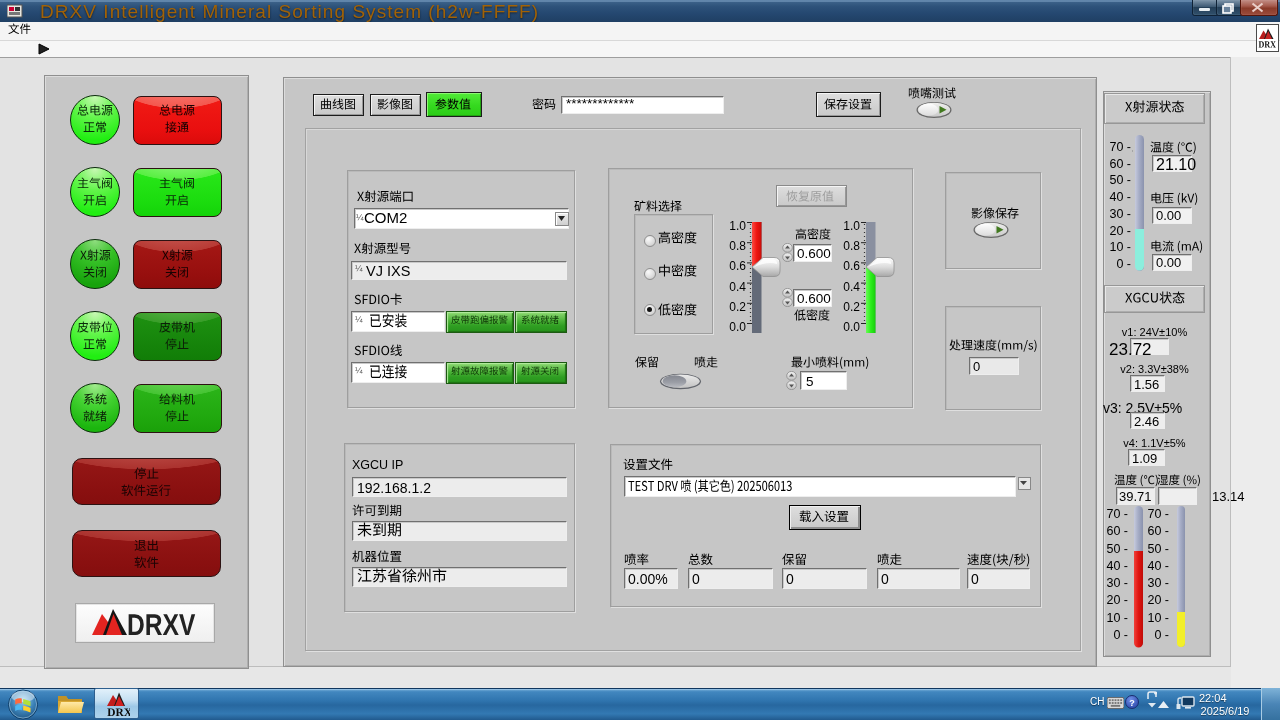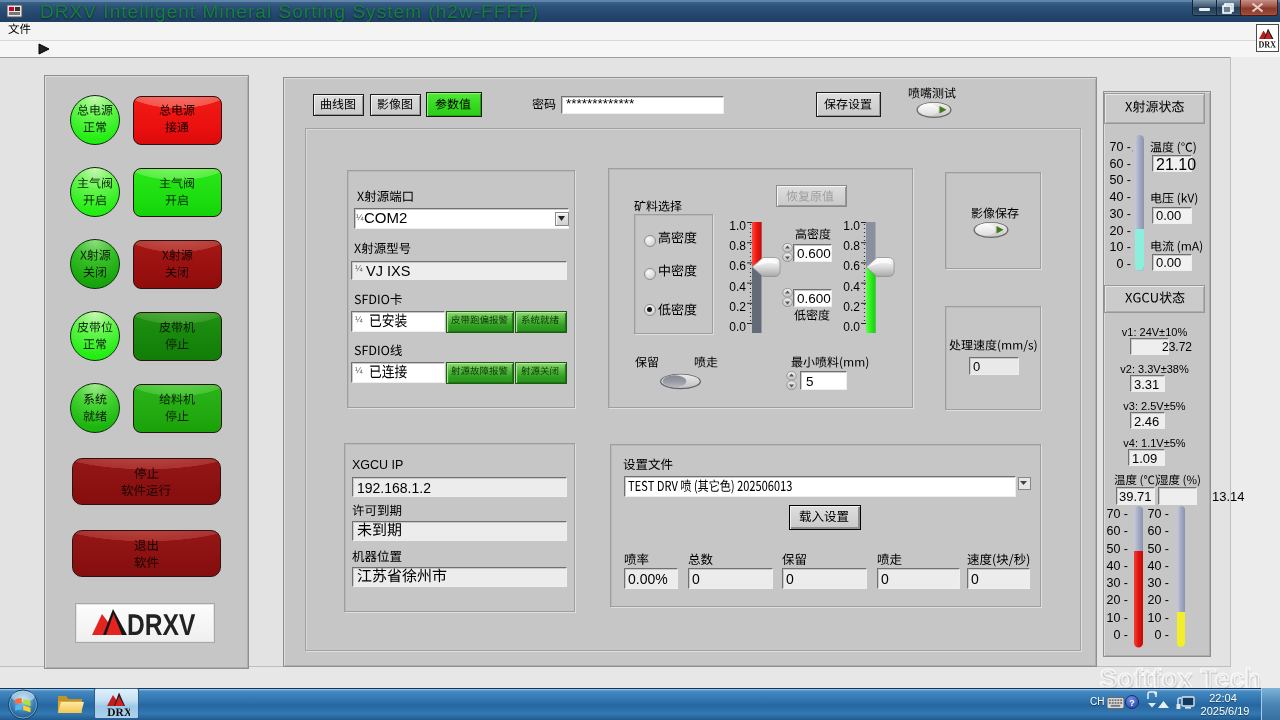--- a/index.html
+++ b/index.html
@@ -16,21 +16,21 @@
 <div id="scr">
 
 <div class="a" style="left:0;top:0;width:1280px;height:22px;background:linear-gradient(180deg,#41688f 0%,#2d527a 30%,#254871 60%,#1f3f63 100%);border-bottom:1px solid #16324f"></div>
 <div class="a" style="left:0;top:0;width:1280px;height:2px;background:#6f94b8;opacity:.7"></div>
 <svg class="a" style="left:7px;top:3px" width="17" height="16" viewBox="0 0 17 16">
       <rect x="0" y="2" width="15" height="12" fill="#e8e6e0" stroke="#555"></rect>
       <rect x="2" y="4" width="5" height="4" fill="#c03"></rect>
       <rect x="8" y="4" width="5" height="4" fill="#333"></rect>
       <rect x="2" y="9" width="11" height="3" fill="#777"></rect>
     </svg>
-<div class="t" style="left:40px;top:1px;color:#15803d;font-size:19px;letter-spacing:1.05px;text-shadow:0 1px 2px rgba(0,0,0,.55)">DRXV Intelligent Mineral Sorting System (h2w-FFFF)</div>
+<div class="t" style="left:40px;top:1px;color:#a16207;font-size:19px;letter-spacing:1.05px;text-shadow:0 1px 2px rgba(0,0,0,.55)">DRXV Intelligent Mineral Sorting System (h2w-FFFF)</div>
 
 <div class="a" style="left:1192px;top:0;width:25px;height:15px;background:linear-gradient(180deg,#7e95aa 0%,#3e5a74 45%,#243f58 50%,#31506c 100%);border:1px solid #0f2236;border-top:none;border-radius:0 0 3px 3px;box-shadow:inset 0 0 1px #9db2c4"></div>
 <div class="a" style="left:1216px;top:0;width:25px;height:15px;background:linear-gradient(180deg,#7e95aa 0%,#3e5a74 45%,#243f58 50%,#31506c 100%);border:1px solid #0f2236;border-top:none;border-radius:0 0 3px 3px;box-shadow:inset 0 0 1px #9db2c4"></div>
 <div class="a" style="left:1240px;top:0;width:36px;height:15px;background:linear-gradient(180deg,#c28e86 0%,#a55a4c 40%,#8a3a29 55%,#9c4c3c 100%);border:1px solid #551409;border-top:none;border-radius:0 0 3px 3px;box-shadow:inset 0 0 1px #d8aea6"></div>
 <div class="a" style="left:1199px;top:8px;width:11px;height:3px;background:#e8eef2;border-radius:1px"></div>
 <svg class="a" style="left:1221px;top:3px" width="15" height="11" viewBox="0 0 15 11">
       <rect x="4" y="1" width="8" height="7" fill="none" stroke="#fff" stroke-width="1.6"></rect>
       <rect x="2" y="3" width="8" height="7" fill="#69829b" stroke="#fff" stroke-width="1.6"></rect>
     </svg>
 <svg class="a" style="left:1251px;top:2px" width="13" height="11" viewBox="0 0 13 11">
@@ -309,25 +309,25 @@
       </defs>
     </svg>
 <div class="fgr" style="left:1152px;top:155px;width:38px;height:15px;background:#f1f1f1"></div>
 <div class="t" style="left:1156px;top:156px;font-size:16px">21.10</div>
 <div class="fgr" style="left:1152px;top:207px;width:38px;height:15px;background:#f1f1f1"></div>
 <div class="t" style="left:1156px;top:208px;font-size:13px">0.00</div>
 <div class="fgr" style="left:1152px;top:254px;width:38px;height:15px;background:#f1f1f1"></div>
 <div class="t" style="left:1156px;top:255px;font-size:13px">0.00</div>
 <div class="t" style="left:1103px;top:326px;width:103px;text-align:center;font-size:11px">v1: 24V±10%</div>
 <div class="fgr" style="left:1130px;top:338px;width:37px;height:15px;background:#eee"></div>
-<div class="t" style="left:1162px;top:340px;font-size:12px">23.72</div>
+<div class="t" style="left:1109px;top:340px;font-size:17px">23.72</div>
 <div class="t" style="left:1103px;top:363px;width:103px;text-align:center;font-size:11px">v2: 3.3V±38%</div>
 <div class="fgr" style="left:1130px;top:375px;width:33px;height:15px;background:#eee"></div>
-<div class="t" style="left:1134px;top:377px;font-size:13px">3.31</div>
-<div class="t" style="left:1103px;top:400px;width:103px;text-align:center;font-size:11px">v3: 2.5V±5%</div>
+<div class="t" style="left:1134px;top:377px;font-size:13px">1.56</div>
+<div class="t" style="left:1103px;top:400px;width:103px;text-align:left;font-size:14px">v3: 2.5V±5%</div>
 <div class="fgr" style="left:1130px;top:412px;width:33px;height:15px;background:#eee"></div>
 <div class="t" style="left:1134px;top:414px;font-size:13px">2.46</div>
 <div class="t" style="left:1103px;top:437px;width:103px;text-align:center;font-size:11px">v4: 1.1V±5%</div>
 <div class="fgr" style="left:1128px;top:449px;width:35px;height:15px;background:#eee"></div>
 <div class="t" style="left:1132px;top:451px;font-size:13px">1.09</div>
 <div class="fgr" style="left:1116px;top:487px;width:37px;height:16px;background:#eee"></div>
 <div class="t" style="left:1119px;top:489px;font-size:13px">39.71</div>
 <div class="fgr" style="left:1158px;top:487px;width:37px;height:16px;background:#eee"></div>
 <div class="t" style="left:1212px;top:489px;font-size:13px">13.14</div>
 <div class="t" style="left:1104px;top:507px;width:24px;text-align:right;font-size:12.5px">70 -</div>
@@ -355,21 +355,20 @@
           <stop offset=".5" stop-color="#e01510"></stop>
           <stop offset="1" stop-color="#c00c08"></stop>
         </linearGradient>
       </defs>
     </svg>
 <svg class="a" style="left:1173px;top:504px" width="16" height="146" viewBox="0 0 16 146">
 <rect x="4" y="2" width="8" height="141" rx="4" fill="url(#thg)"></rect>
 <path d="M4,108 h8 v31 a4,4 0 0 1 -8,0 Z" fill="#f2ef2a"></path>
     </svg>
 
-<div class="t" style="left:0;top:663px;width:1261px;text-align:right;font:bold 26px 'Liberation Sans',sans-serif;color:transparent;-webkit-text-stroke:1.2px rgba(252,252,252,.88);text-shadow:1.5px 1.5px 0 rgba(140,140,140,.25);letter-spacing:.5px">Softfox Tech</div>
 
 <div class="a" style="left:0;top:688px;width:1280px;height:32px;background:linear-gradient(180deg,#7cb2da 0%,#4287bf 9%,#2f74ae 38%,#27679f 52%,#3379b3 80%,#215a8e 100%);border-top:1px solid #10365e;box-shadow:inset 0 1px 0 rgba(200,230,255,.35);box-sizing:border-box"></div>
 <div class="a" style="left:1261px;top:688px;width:19px;height:32px;background:linear-gradient(180deg,#7fb3d8,#4a85b6 50%,#35719f);border-left:1px solid #a8cce4"></div>
 <svg class="a" style="left:7px;top:689px" width="32" height="31" viewBox="0 0 32 31">
 <circle cx="16" cy="15.5" r="14.5" fill="url(#orb)" stroke="#0e3d68" stroke-width="1"></circle>
       <circle cx="16" cy="15.5" r="13.6" fill="none" stroke="rgba(190,225,250,.5)" stroke-width="1"></circle>
 <ellipse cx="16" cy="7.5" rx="11.5" ry="5.5" fill="rgba(255,255,255,.45)"></ellipse>
 <path d="M8.2,10.5 C10.5,9.2 12.5,9 14.8,9.6 L14.8,14.6 C12.5,14 10.5,14.2 8.2,15.5 Z" fill="#ff6a3d"></path>
 <path d="M16.2,9.9 C18.5,10.5 20.5,10.8 23.5,12.4 L23.5,17.2 C20.5,15.7 18.5,15.4 16.2,14.9 Z" fill="#b2e03a"></path>
 <path d="M8.2,17 C10.5,15.7 12.5,15.5 14.8,16.1 L14.8,21.2 C12.5,20.6 10.5,20.8 8.2,22 Z" fill="#4db8f2"></path>
@@ -440,21 +439,21 @@
     </svg>
 <svg class="a" style="left:1158px;top:701px" width="11" height="8" viewBox="0 0 11 8">
       <path d="M5.5,0 L11,7 H0 Z" fill="#e8eef4"></path>
     </svg>
 <svg class="a" style="left:1176px;top:695px" width="19" height="16" viewBox="0 0 19 16">
 <rect x="6" y="2" width="12" height="9" rx="1" fill="#12395e" stroke="#dce6ee" stroke-width="1.4"></rect>
       <rect x="9" y="12" width="6" height="1.6" fill="#dce6ee"></rect>
 <path d="M2,10 V5 q0,-2 2,-2 h1" fill="none" stroke="#dce6ee" stroke-width="1.4"></path>
       <rect x="0.5" y="9" width="4" height="5" rx="0.5" fill="#dce6ee"></rect>
     </svg>
-<div class="t" style="left:1199px;top:692px;width:48px;text-align:center;color:#fff;font-size:11px;text-shadow:0 1px 1px rgba(0,0,0,.5)">22:04</div>
+<div class="t" style="left:1199px;top:692px;width:48px;color:#fff;font-size:11px;text-shadow:0 1px 1px rgba(0,0,0,.5)">22:04</div>
 <div class="t" style="left:1194px;top:705px;width:62px;text-align:center;color:#fff;font-size:11px;text-shadow:0 1px 1px rgba(0,0,0,.5)">2025/6/19</div>
 
 <svg class="a" style="left:8.0px;top:23.0px" width="24" height="13" viewBox="0 0 24 13">
       <g fill="#000000" transform="translate(0,10.12) scale(0.01150,0.01150)">
         <use href="#g6587" x="0"></use>
         <use href="#g4EF6" x="1000"></use>
       </g>
     </svg>
 <svg class="a" style="left:320.0px;top:98.0px" width="37" height="14" viewBox="0 0 37 14">
       <g fill="#000000" transform="translate(0,10.56) scale(0.01200,0.01200)">

